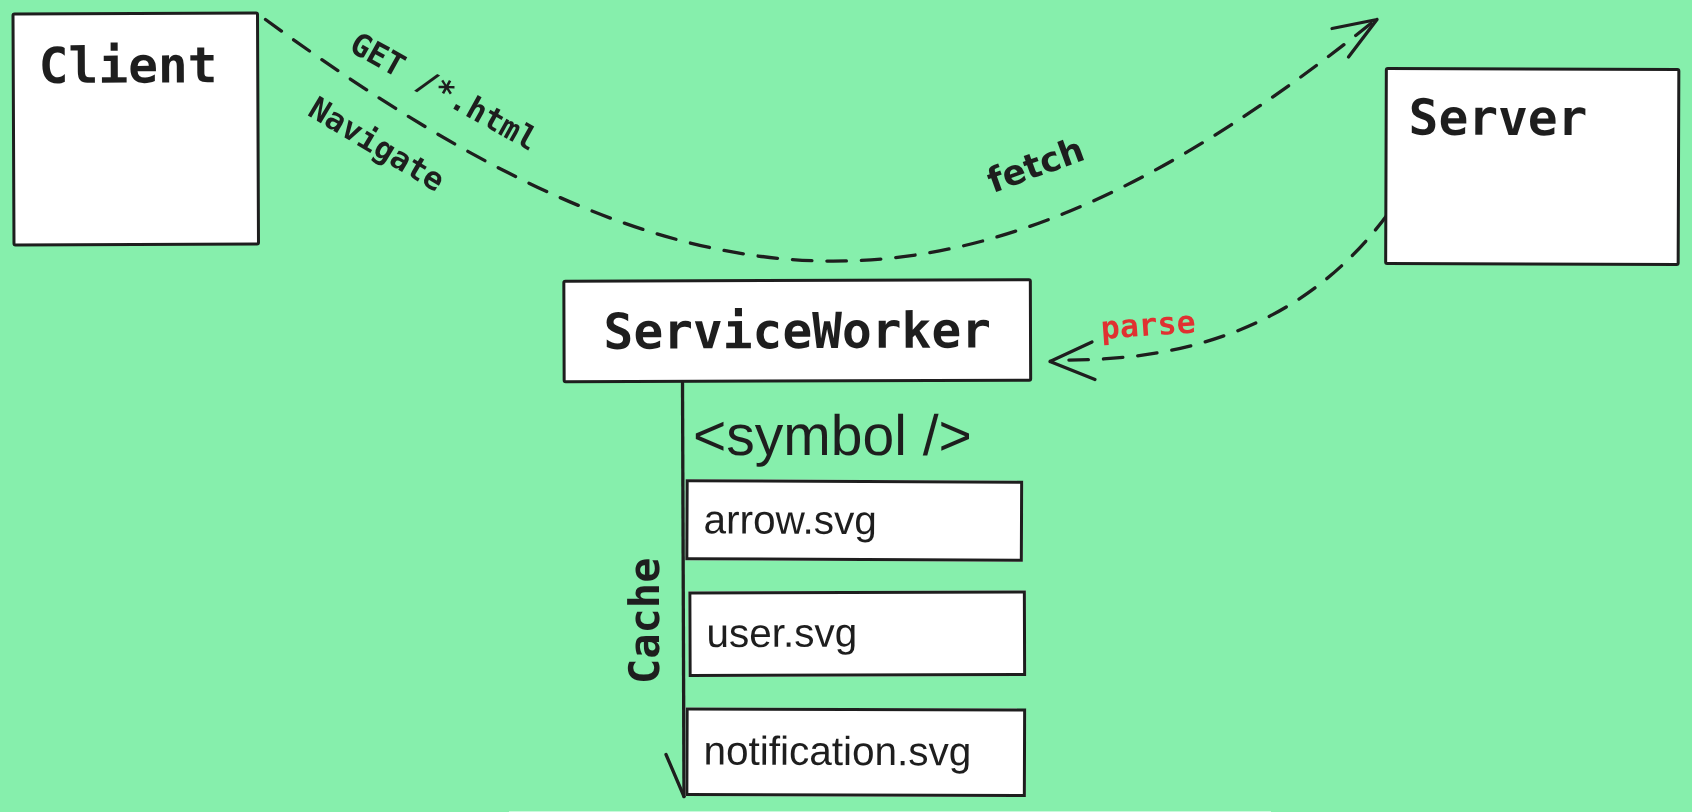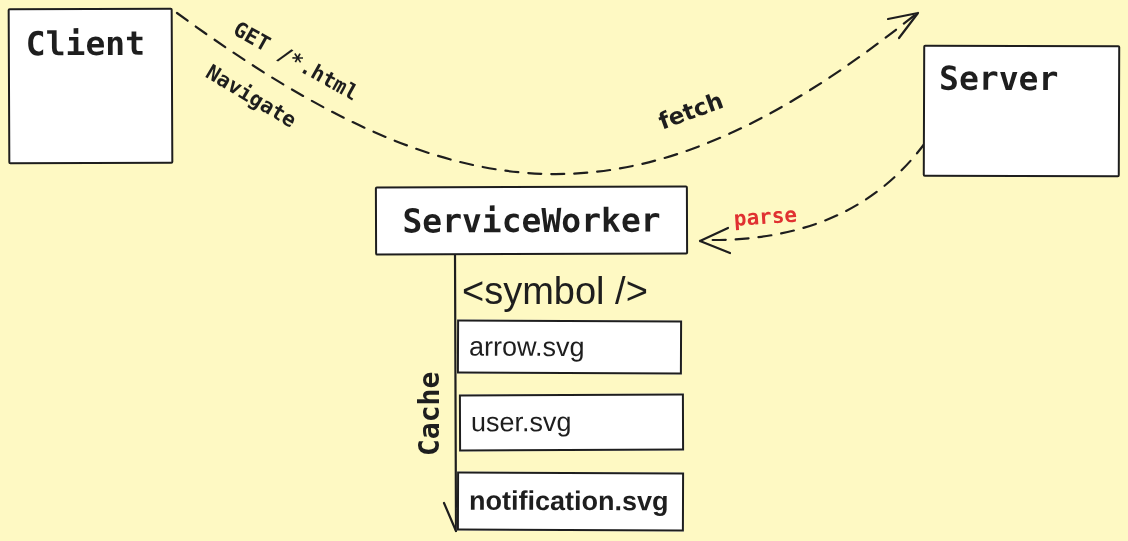--- a/index.html
+++ b/index.html
@@ -4,21 +4,21 @@
 <style>
   html, body {
     margin: 0;
     padding: 0;
     background: #ffffff;
   }
   .canvas {
     position: relative;
     width: 1128px;
     height: 541px;
-    background: #fef9c3;
+    background: #86efac;
     overflow: hidden;
     color: #1e1e1e;
     font-family: "Liberation Sans", sans-serif;
   }
   .wires {
     position: absolute;
     left: 0; top: 0;
     width: 1128px; height: 541px;
   }
   .dash {
@@ -74,21 +74,21 @@
     background: #ffffff;
     display: flex;
     align-items: center;
     padding-left: 10px;
     font-family: "Liberation Sans", sans-serif;
     font-size: 27px;
     white-space: nowrap;
   }
   .cache-box-arrow { left: 457px; top: 320px; width: 225px; height: 54px; transform: rotate(0.25deg); }
   .cache-box-user  { left: 459px; top: 394px; width: 225px; height: 57px; transform: rotate(-0.2deg); }
-  .cache-box-notif { left: 457px; top: 472px; width: 227px; height: 59px; transform: rotate(0.2deg); font-weight: bold; }
+  .cache-box-notif { left: 457px; top: 472px; width: 227px; height: 59px; transform: rotate(0.2deg); }
   .edge-label {
     position: absolute;
     font-family: "DejaVu Sans Mono", monospace;
     font-weight: bold;
     font-size: 21px;
     white-space: nowrap;
     transform-origin: 0 0;
   }
   .lbl-get   { left: 241px; top: 17px; transform: rotate(29deg); }
   .lbl-nav   { left: 214px; top: 60px; transform: rotate(31deg); }

